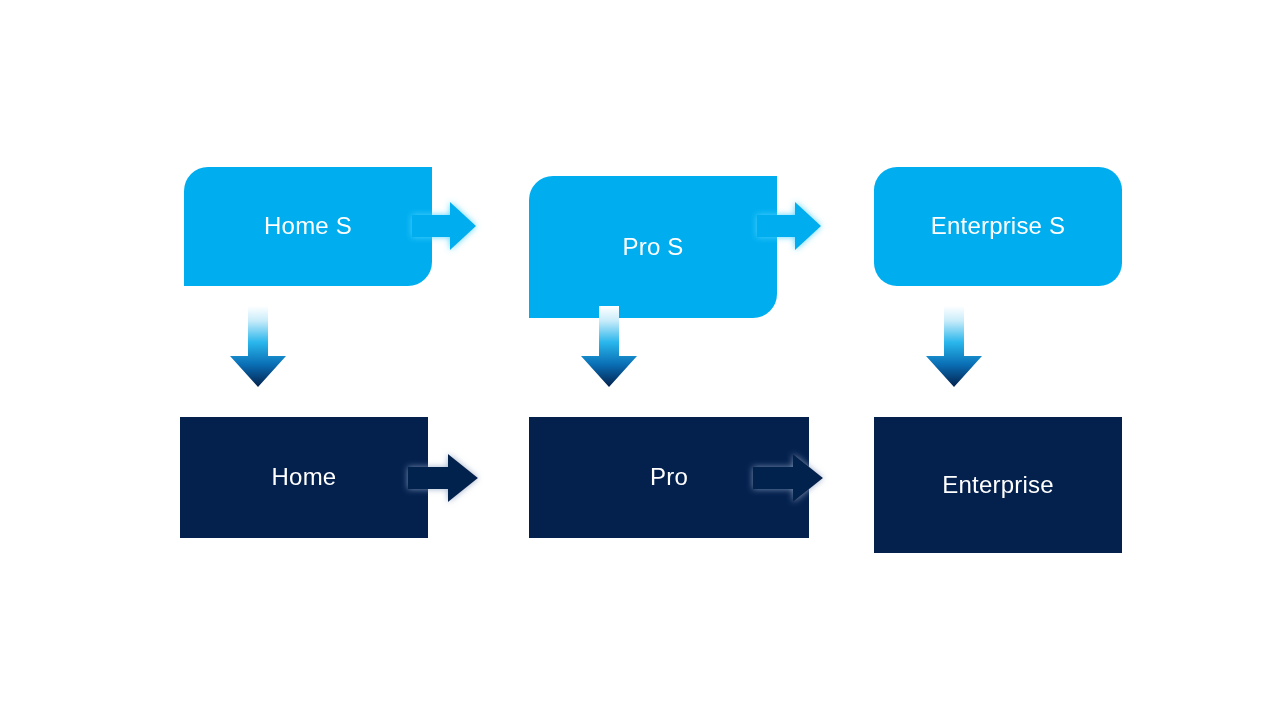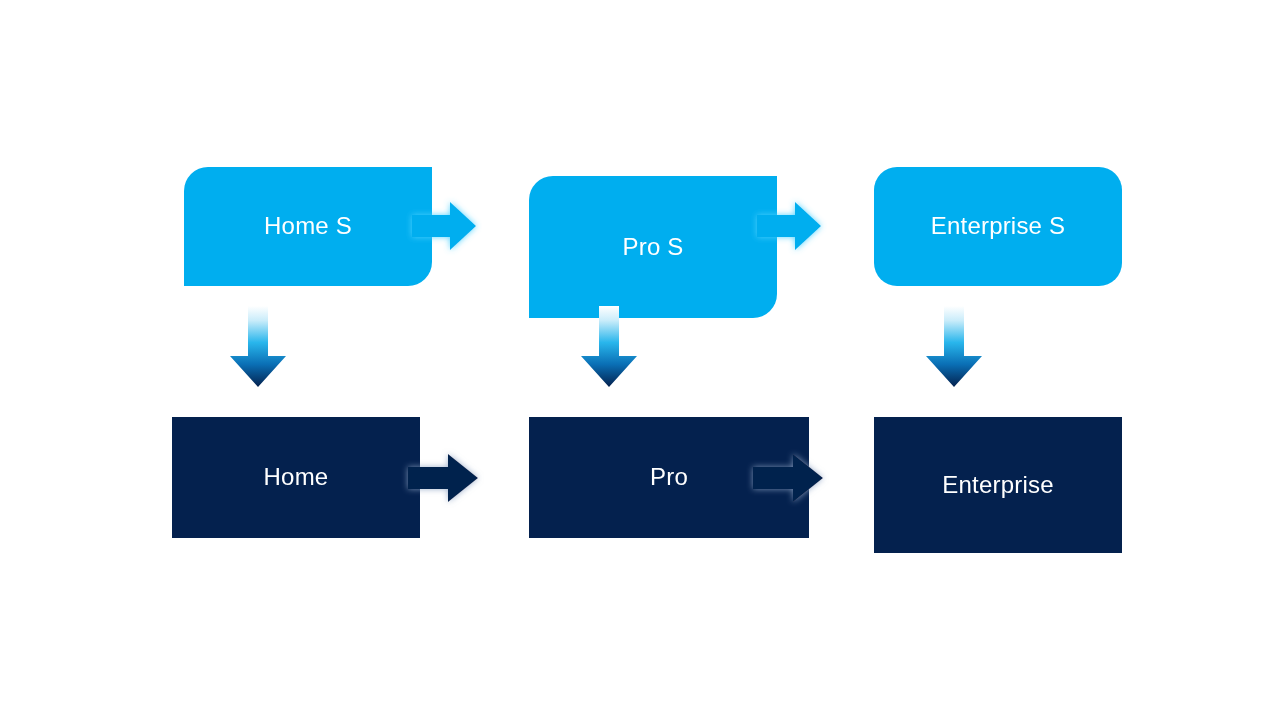--- a/index.html
+++ b/index.html
@@ -151,21 +151,21 @@
           <stop offset="18%" stop-color="#C9ECFA"></stop>
           <stop offset="45%" stop-color="#29B6EC"></stop>
           <stop offset="72%" stop-color="#0A6FB5"></stop>
           <stop offset="100%" stop-color="#04214E"></stop>
         </linearGradient>
       </defs>
       <path d="M 24 0 L 44 0 L 44 50 L 62 50 L 34 81 L 6 50 L 24 50 Z" fill="url(#vgrad3)"></path>
     </svg>
   </div>
 
-  <div class="node node-bottom" style="left:128px; top:417px; width:248px; height:121px;">
+  <div class="node node-bottom" style="left:136px; top:417px; width:248px; height:121px;">
     <span class="node-label">Home</span>
   </div>
 
   <div class="node node-bottom" style="left:485px; top:417px; width:280px; height:121px;">
     <span class="node-label">Pro</span>
   </div>
 
   <div class="node node-bottom" style="left:830px; top:417px; width:248px; height:136px;">
     <span class="node-label">Enterprise</span>
   </div>

